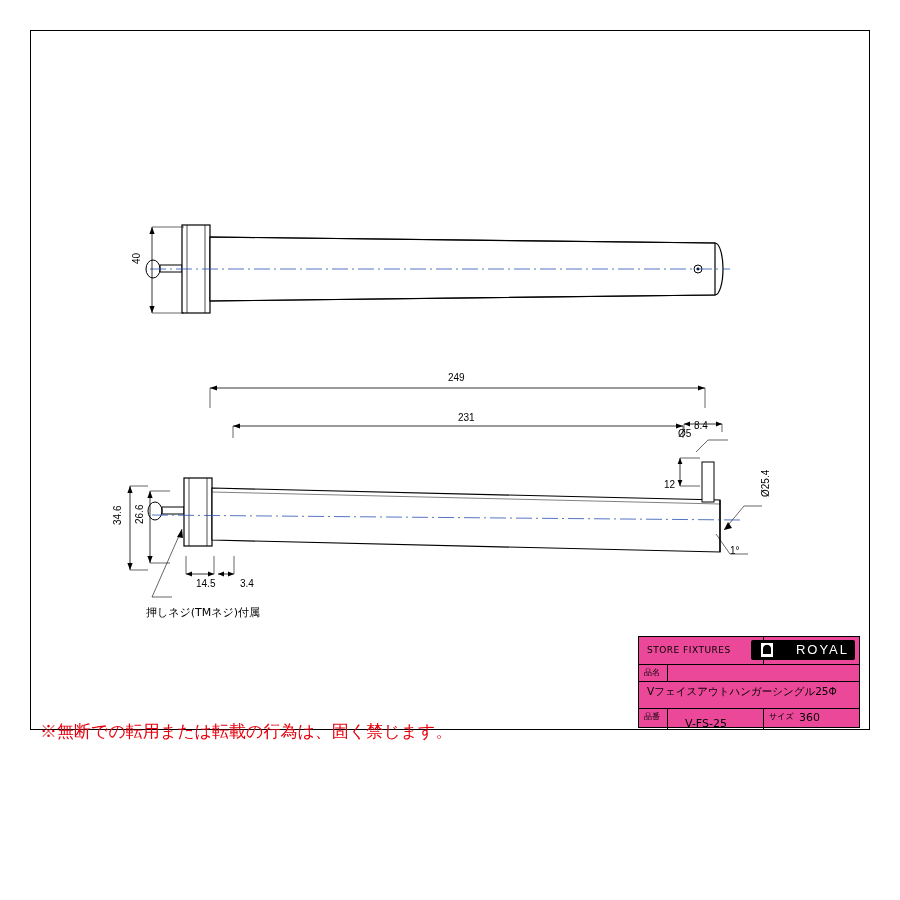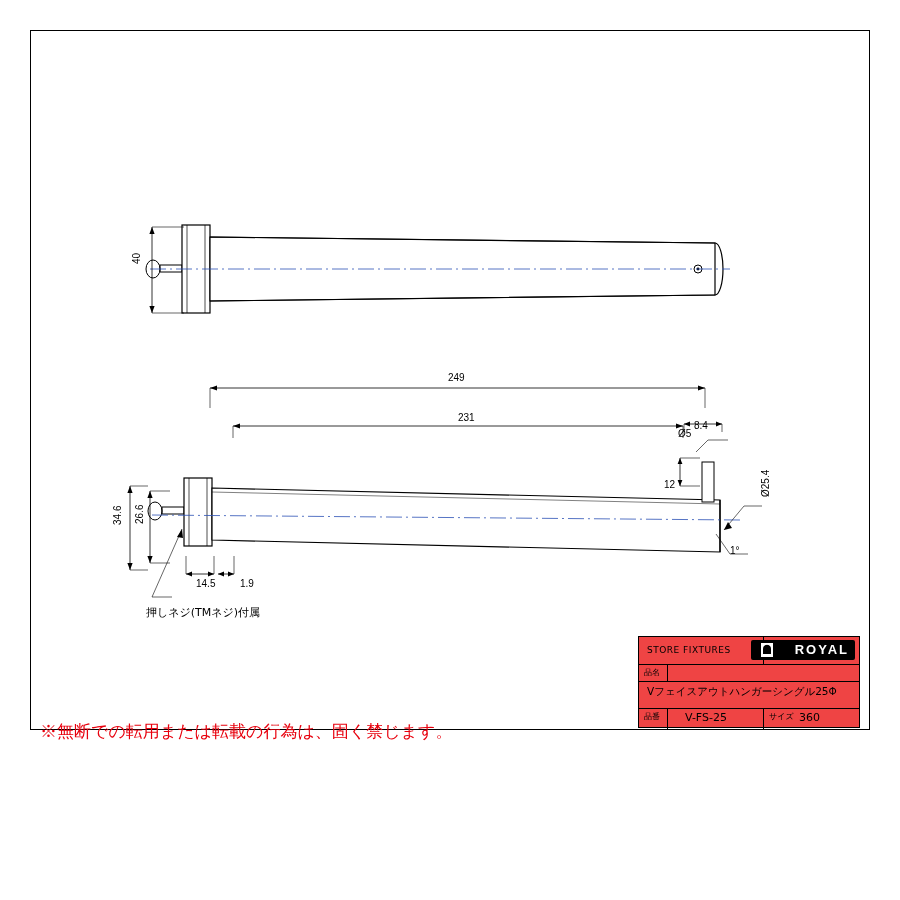--- a/index.html
+++ b/index.html
@@ -2,27 +2,27 @@
 <html><head>
 <meta charset="utf-8">
 <style>
   html,body{margin:0;padding:0;background:#ffffff;}
   body{width:900px;height:900px;font-family:"Liberation Sans",sans-serif;overflow:hidden;}
   #sheet{position:relative;width:900px;height:868px;}
   .frame{position:absolute;left:30px;top:30px;width:840px;height:700px;border:1.5px solid #000;box-sizing:border-box;}
   .txt{position:absolute;font-size:10px;color:#000;white-space:nowrap;font-family:"Liberation Sans",sans-serif;}
   .txt.jp{font-family:"DejaVu Sans",sans-serif;}
   .notice{position:absolute;left:40px;top:720px;font-size:17px;color:#e8000d;font-family:Liberation Mono, monospace;white-space:nowrap;}
-  .titleblock{position:absolute;left:638px;top:636px;width:222px;height:92px;border:1.2px solid #000;box-sizing:border-box;background:#ef4444;}
+  .titleblock{position:absolute;left:638px;top:636px;width:222px;height:92px;border:1.2px solid #000;box-sizing:border-box;background:#ec4899;}
   .tb-sep{position:absolute;left:0;width:100%;height:1px;background:#000;}
   .tb-vsep{position:absolute;width:1px;background:#000;}
   .tb-label{position:absolute;font-size:8px;color:#000;font-family:"DejaVu Sans",sans-serif;}
   .tb-val{position:absolute;font-size:11px;color:#000;font-family:"DejaVu Sans",sans-serif;}
   .logo{position:absolute;right:4px;top:3px;width:104px;height:20px;background:#000;border-radius:2px;}
-  .logo-text{position:absolute;right:10px;top:5px;color:#fff;font-size:13px;letter-spacing:2px;font-weight:bold;font-family:"Liberation Sans",sans-serif;}
+  .logo-text{position:absolute;right:10px;top:5px;color:#fff;font-size:13px;letter-spacing:2px;font-weight:normal;font-family:"Liberation Sans",sans-serif;}
   .logo-mark{position:absolute;right:86px;top:6px;width:12px;height:14px;}
   svg{display:block;}
 </style>
 </head>
 <body>
 
 <div id="sheet">
 
   <div class="frame"></div>
 
@@ -150,21 +150,21 @@
       <polygon points="6,18 12,15.6 12,20.4" fill="#000"></polygon>
       <polygon points="34,18 28,15.6 28,20.4" fill="#000"></polygon>
       <line x1="38" y1="18" x2="54" y2="18" stroke="#000" stroke-width="0.8"></line>
       <polygon points="38,18 44,15.6 44,20.4" fill="#000"></polygon>
       <polygon points="54,18 48,15.6 48,20.4" fill="#000"></polygon>
       <line x1="6" y1="18" x2="6" y2="-12" stroke="#000" stroke-width="0.6"></line>
       <line x1="34" y1="18" x2="34" y2="-12" stroke="#000" stroke-width="0.6"></line>
       <line x1="54" y1="18" x2="54" y2="-12" stroke="#000" stroke-width="0.6"></line>
     </svg>
     <div class="txt" style="left:196px;top:578px;">14.5</div>
-    <div class="txt" style="left:240px;top:578px;">1.9</div>
+    <div class="txt" style="left:240px;top:578px;">3.4</div>
 
     <svg width="80" height="60" style="position:absolute;left:718px;top:486px;">
       <line x1="6" y1="44" x2="26" y2="20" stroke="#000" stroke-width="0.6"></line>
       <line x1="26" y1="20" x2="44" y2="20" stroke="#000" stroke-width="0.6"></line>
       <polygon points="6,44 14,42 10,36" fill="#000"></polygon>
     </svg>
     <div class="txt" style="left:760px;top:497px;transform:rotate(-90deg);transform-origin:left top;">Ø25.4</div>
 
     <svg width="60" height="50" style="position:absolute;left:708px;top:530px;">
       <line x1="8" y1="4" x2="22" y2="24" stroke="#000" stroke-width="0.6"></line>
@@ -196,20 +196,20 @@
       <rect x="0" y="0" width="12" height="14" fill="#fff"></rect>
       <path d="M2 11 L2 6 a4 4 0 0 1 8 0 L10 11 Z" fill="#000"></path>
       <circle cx="6" cy="4" r="2.2" fill="#000"></circle>
     </svg>
     <div class="logo-text">ROYAL</div>
 
     <div class="tb-label" style="left:5px;top:30px;">品名</div>
     <div class="tb-val" style="left:8px;top:48px;font-size:10.5px;">Vフェイスアウトハンガーシングル25Φ</div>
 
     <div class="tb-label" style="left:5px;top:74px;">品番</div>
-    <div class="tb-val" style="left:46px;top:74px;">V-FS-25</div>
+    <div class="tb-val" style="left:46px;top:80px;">V-FS-25</div>
 
     <div class="tb-label" style="left:130px;top:74px;">サイズ</div>
     <div class="tb-val" style="left:160px;top:74px;">360</div>
   </div>
 
   <div class="notice">※無断での転用または転載の行為は、固く禁じます。</div>
 </div>
 
 </body></html>

